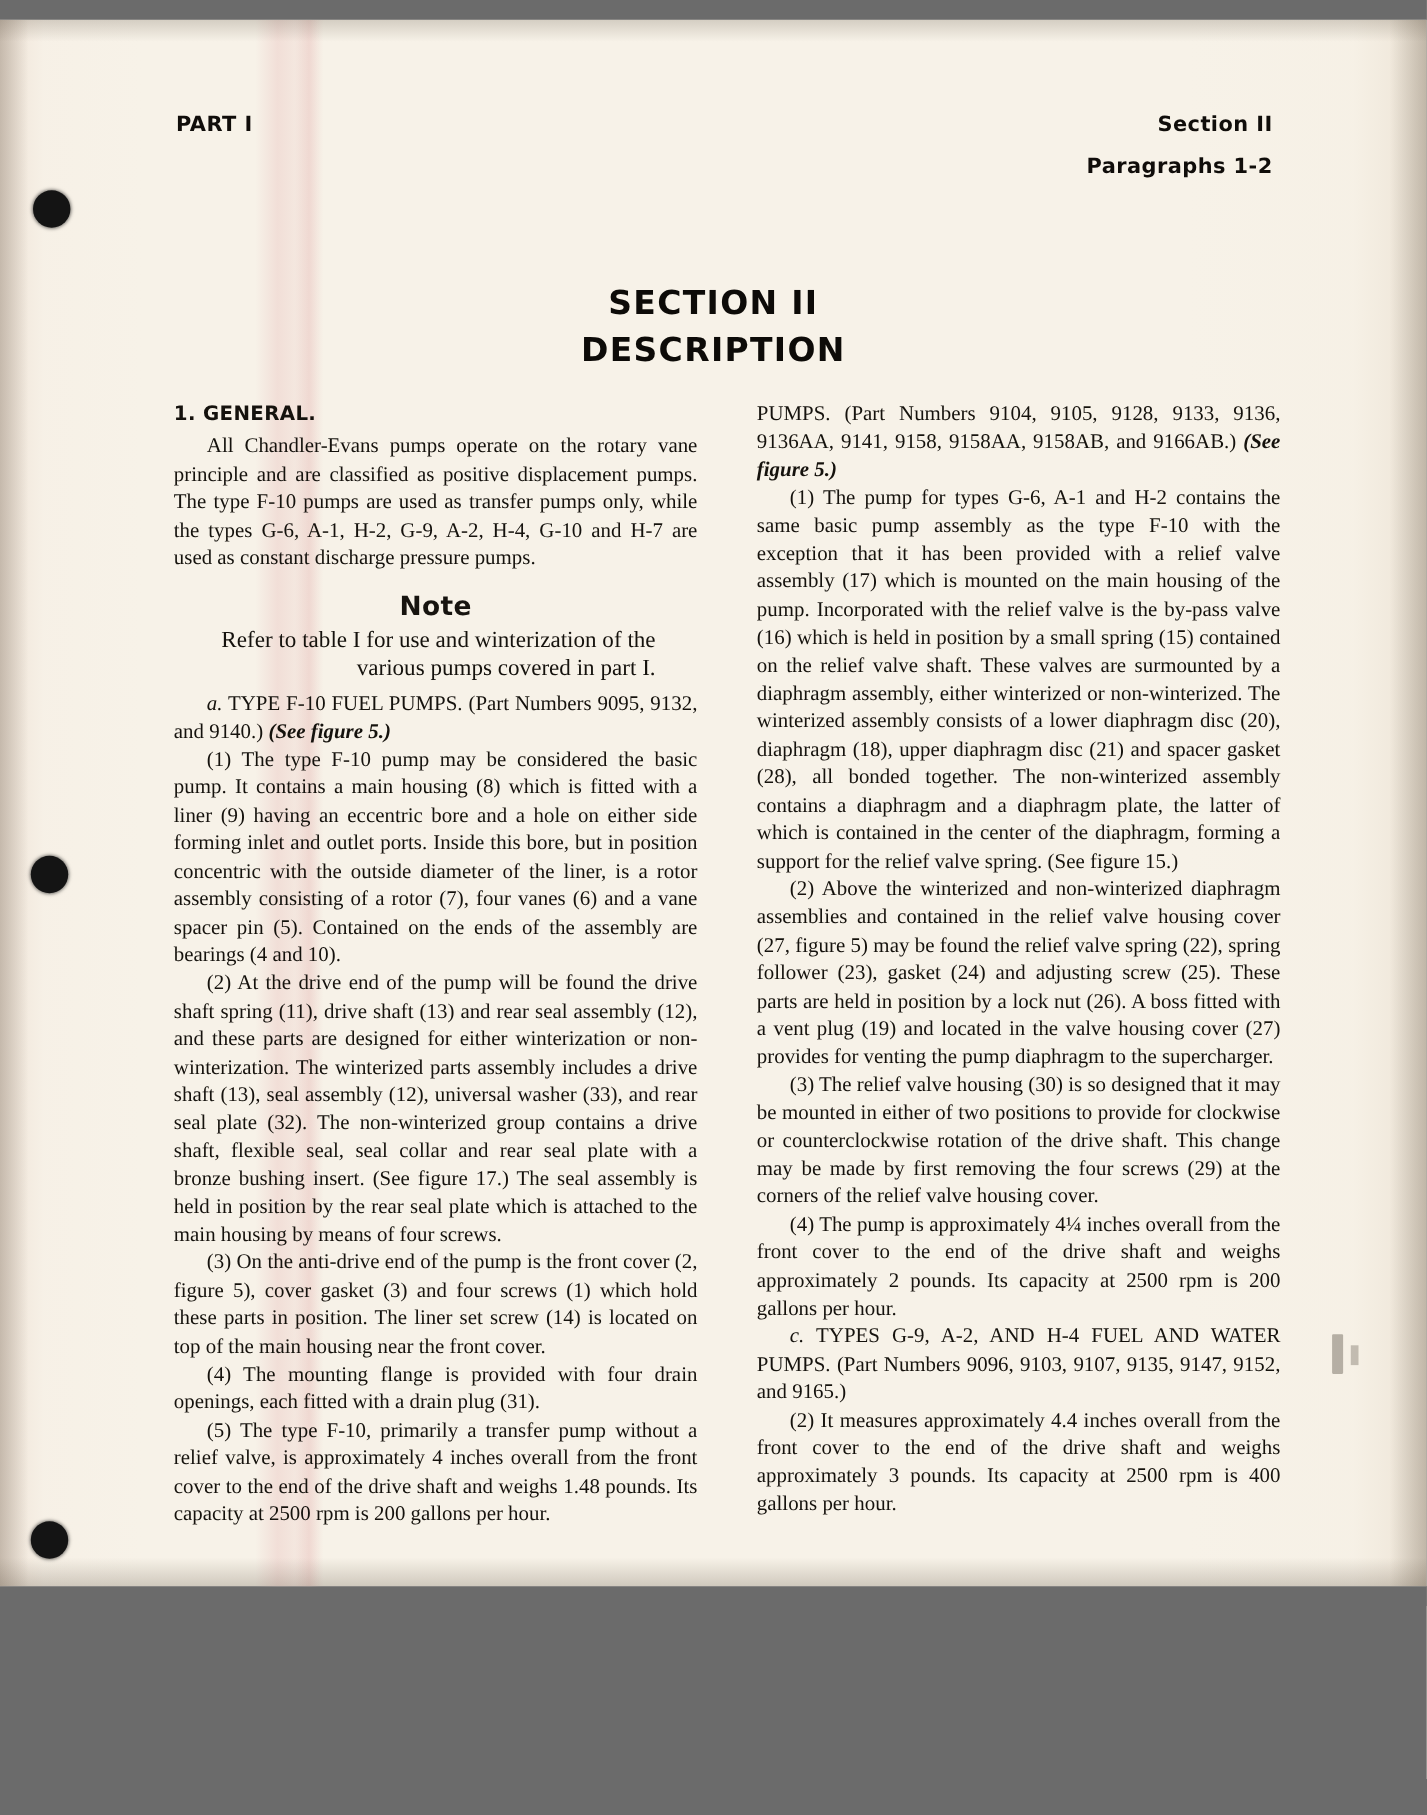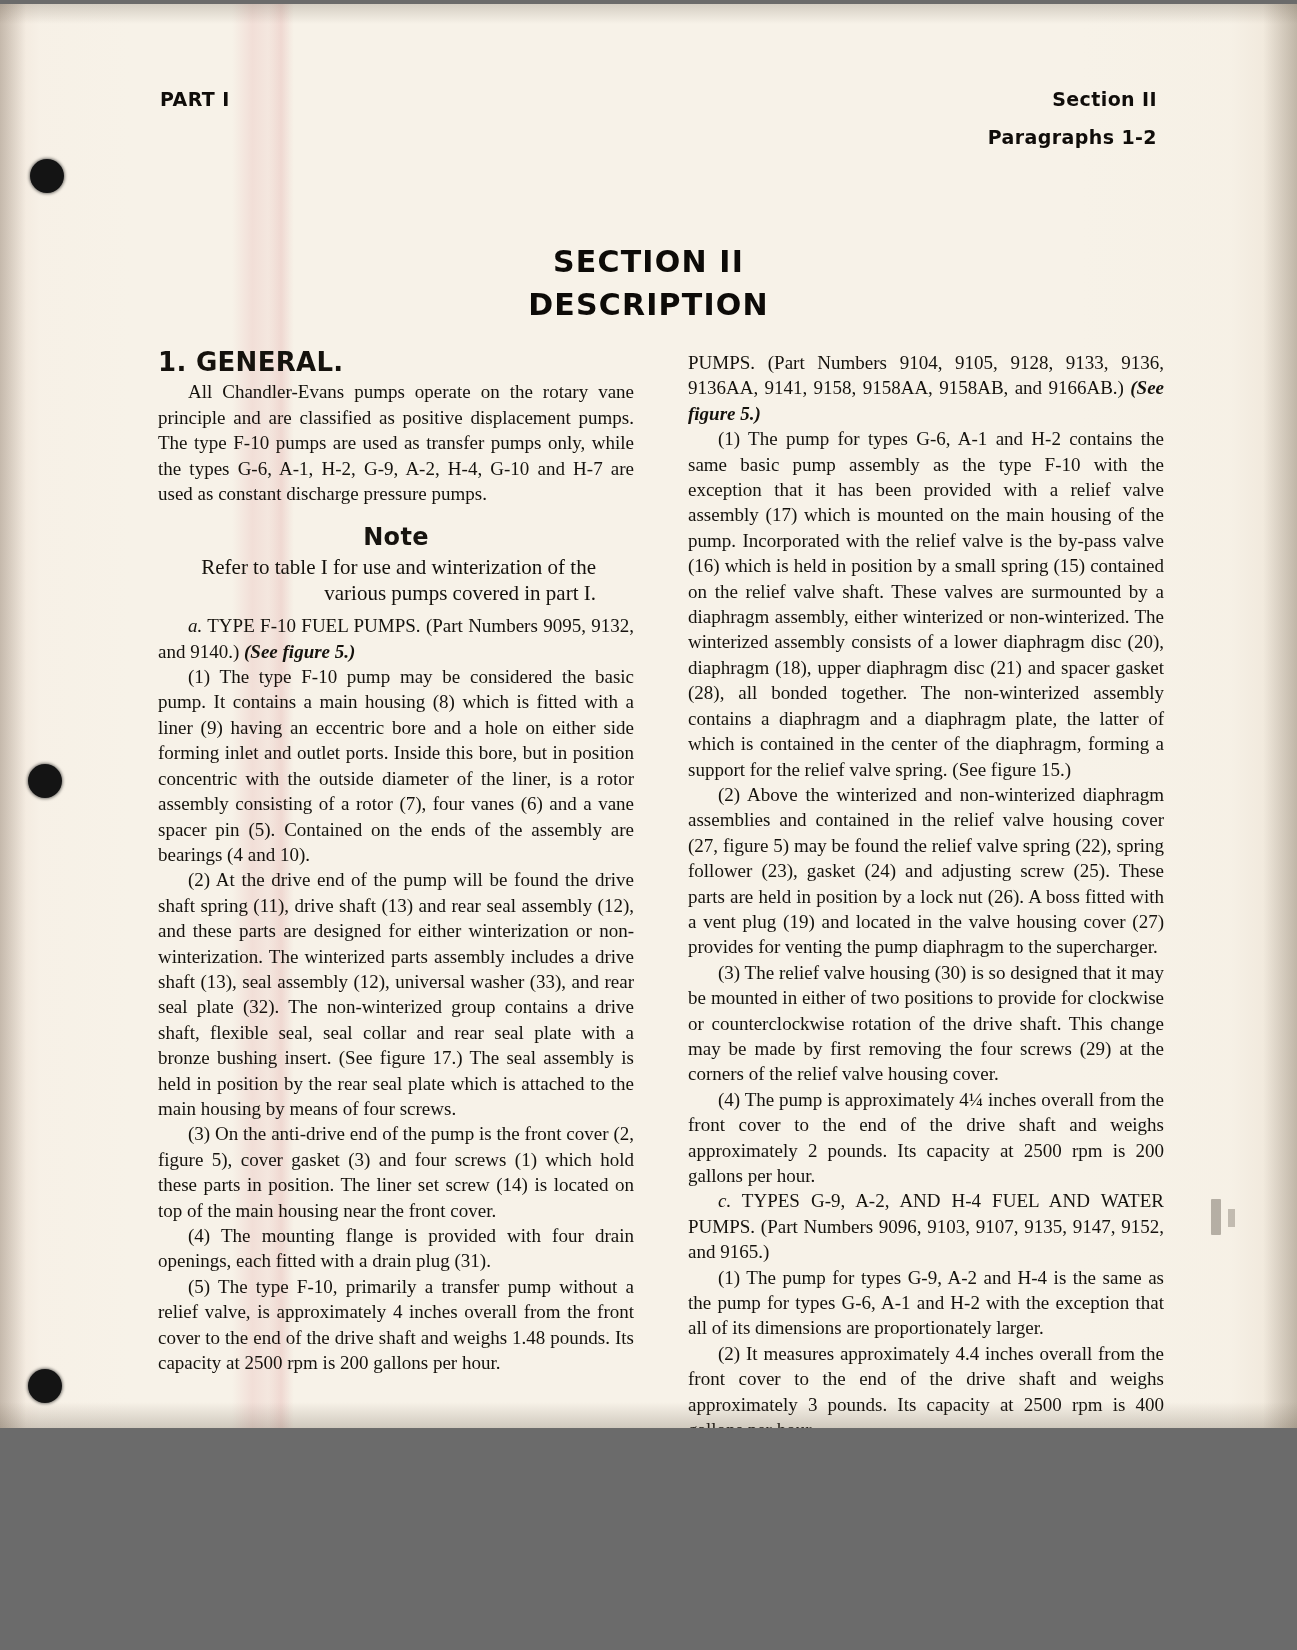--- a/index.html
+++ b/index.html
@@ -4,21 +4,21 @@
 <style>
   html, body {
     margin: 0;
     padding: 0;
     background: #6b6b6b;
   }
   .page {
     position: relative;
     width: 1297px;
     height: 1424px;
-    margin: 4px auto;
+    margin: 18px auto;
     background: #f7f2e8;
     overflow: hidden;
     font-family: "Liberation Serif", "DejaVu Serif", serif;
     color: #17140f;
     text-decoration: underline;
   }
   
   .paper-tint {
     position: absolute;
     inset: 0;
@@ -149,21 +149,21 @@
     text-align: justify;
     text-justify: inter-word;
     hyphens: none;
     color: #15120d;
   }
   p.body { text-indent: 30px; }
   p.cont { text-indent: 0; }
   .hd {
     font-family: "DejaVu Sans", "Liberation Sans", sans-serif;
     font-weight: bold;
-    font-size: 26px;
+    font-size: 18px;
     letter-spacing: 0.3px;
     text-align: left;
     margin-top: 10px;
     margin-bottom: 4px;
   }
   .hd.first { margin-top: 0; }
   .note-head {
     font-family: "DejaVu Sans", "Liberation Sans", sans-serif;
     font-weight: bold;
     font-size: 24px;
@@ -297,21 +297,20 @@
 
       <p class="cont"><span>PUMPS.</span> <span>(Part Numbers 9104, 9105, 9128, 9133, 9136, 9136AA, 9141, 9158, 9158AA, 9158AB, and 9166AB.)</span> <span class="bi">(See figure 5.)</span></p>
 
       <p class="body">(1)  The pump for types G-6, A-1 and H-2 contains the same basic pump assembly as the type F-10 with the exception that it has been provided with a relief valve assembly (17) which is mounted on the main housing of the pump.  Incorporated with the relief valve is the by-pass valve (16) which is held in position by a small spring (15) contained on the relief valve shaft.  These valves are surmounted by a diaphragm assembly, either winterized or non-winterized.  The winterized assembly consists of a lower diaphragm disc (20), diaphragm (18), upper diaphragm disc (21) and spacer gasket (28), all bonded together.  The non-winterized assembly contains a diaphragm and a diaphragm plate, the latter of which is contained in the center of the diaphragm, forming a support for the relief valve spring.  (See figure 15.)</p>
       <p class="body">(2)  Above the winterized and non-winterized diaphragm assemblies and contained in the relief valve housing cover (27, figure 5) may be found the relief valve spring (22), spring follower (23), gasket (24) and adjusting screw (25).  These parts are held in position by a lock nut (26).  A boss fitted with a vent plug (19) and located in the valve housing cover (27) provides for venting the pump diaphragm to the supercharger.</p>
       <p class="body">(3)  The relief valve housing (30) is so designed that it may be mounted in either of two positions to provide for clockwise or counterclockwise rotation of the drive shaft.  This change may be made by first removing the four screws (29) at the corners of the relief valve housing cover.</p>
       <p class="body">(4)  The pump is approximately 4¼ inches overall from the front cover to the end of the drive shaft and weighs approximately 2 pounds.  Its capacity at 2500 rpm is 200 gallons per hour.</p>
 
       <p class="body"><span class="it">c.</span> <span>TYPES G-9, A-2, AND H-4 FUEL AND WATER PUMPS.</span> <span>(Part Numbers 9096, 9103, 9107, 9135, 9147, 9152, and 9165.)</span></p>
 
-      <p class="body">(1)  The pump for types G-9, A-2 and H-4 is the same as the pump for types G-6, A-1 and H-2 with the exception that all of its dimensions are proportionately larger.</p>
       <p class="body">(2)  It measures approximately 4.4 inches overall from the front cover to the end of the drive shaft and weighs approximately 3 pounds.  Its capacity at 2500 rpm is 400 gallons per hour.</p>
     </div>
   </div>
 
   <div class="stamp">
     <div class="s1">INDIANA AIR SERVICE, INC.</div>
     <div class="s2">BENDIX FIELD</div>
     <div class="s3">SO. BEND, IND.</div>
   </div>
   <div class="stamp-dark">

